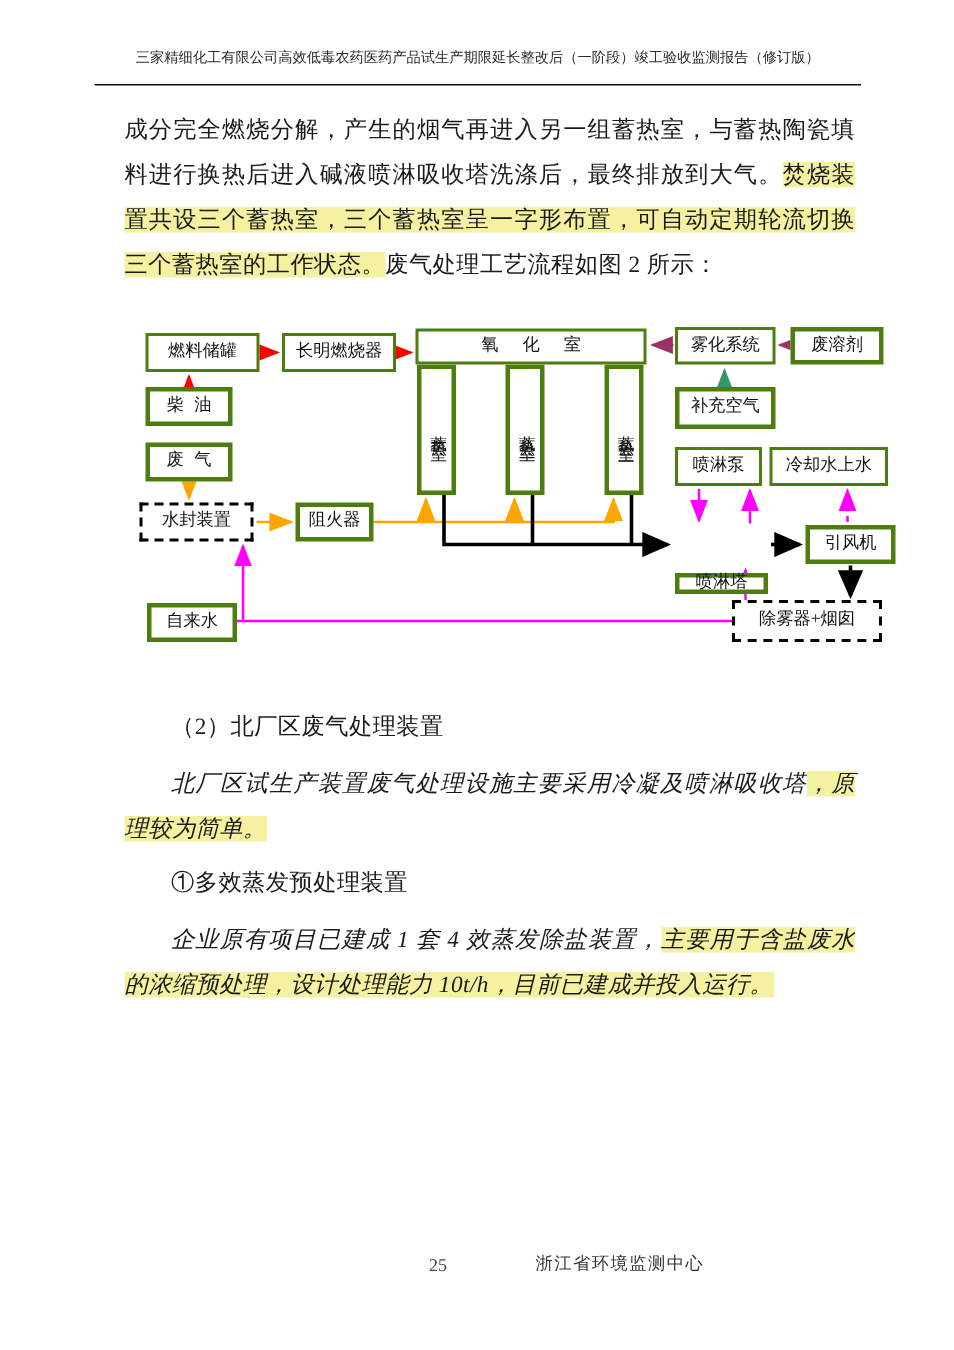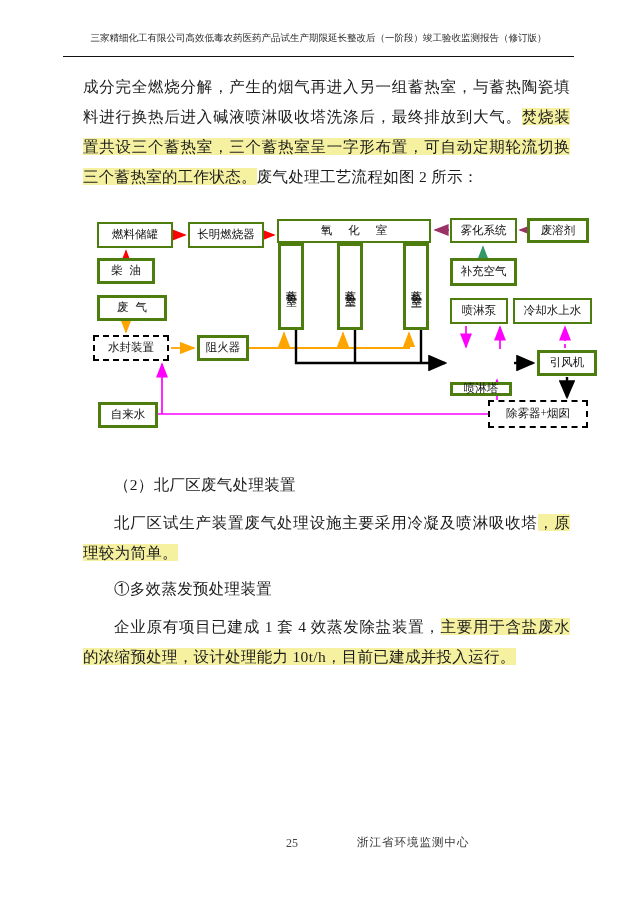--- a/index.html
+++ b/index.html
@@ -9,21 +9,21 @@
   .hdr{position:absolute;left:63px;top:32px;width:511px;text-align:center;
        font-size:9.5px;color:#2a2a2a;white-space:nowrap;overflow:hidden;}
   .hdr-rule{position:absolute;left:63px;top:56px;width:511px;height:0;border-top:1.6px solid #111;}
   
   .bt{position:absolute;left:83px;width:487px;font-size:15.5px;line-height:30px;
       text-align:justify;letter-spacing:0.3px;}
   .bt1{top:72px;}
   .bt2{top:470px;}
   .bt p{margin:0;}
   .bt2 p.head{margin:6px 0 0;text-indent:2em;}
-  .bt2 p.para{margin:8px 0 0;text-indent:2em;}
+  .bt2 p.para{margin:8px 0 0;text-indent:2em;font-style:italic;}
   .bt2 p:first-child{margin-top:0;}
   .hl{background:#f5f1a0;}
   
   .caption{position:absolute;left:0;top:437px;width:636px;text-align:center;
            font-weight:bold;font-size:15px;line-height:22px;}
   .caption .fig-label{margin-right:38px;}
   
   .dbox{position:absolute;box-sizing:border-box;border:3px solid #4d7c0f;background:#fff;
         display:flex;align-items:center;justify-content:center;
         font-size:11.5px;line-height:1;color:#111;}
@@ -114,21 +114,21 @@
       </g>
     </svg>
 
     <div class="dbox b2" style="left:97px;top:222px;width:76px;height:26px;">燃料储罐</div>
     <div class="dbox b2" style="left:188px;top:222px;width:76px;height:26px;">长明燃烧器</div>
     <div class="dbox b2 sp-lg" style="left:277px;top:219px;width:154px;height:24px;">氧化室</div>
     <div class="dbox vert" style="left:278px;top:243px;width:26px;height:87px;">蓄热室一</div>
     <div class="dbox vert" style="left:337px;top:243px;width:26px;height:87px;">蓄热室二</div>
     <div class="dbox vert" style="left:403px;top:243px;width:26px;height:87px;">蓄热室三</div>
     <div class="dbox sp-sm" style="left:97px;top:258px;width:58px;height:26px;">柴油</div>
-    <div class="dbox sp-sm" style="left:97px;top:295px;width:70px;height:26px;">废气</div>
+    <div class="dbox sp-sm" style="left:97px;top:295px;width:58px;height:26px;">废气</div>
     <div class="dbox b2" style="left:450px;top:218px;width:67px;height:25px;">雾化系统</div>
     <div class="dbox" style="left:527px;top:218px;width:62px;height:25px;">废溶剂</div>
     <div class="dbox" style="left:450px;top:258px;width:67px;height:28px;">补充空气</div>
     <div class="dbox b2" style="left:450px;top:298px;width:58px;height:26px;text-align:right;">喷淋泵</div>
     <div class="dbox b2" style="left:513px;top:298px;width:79px;height:26px;">冷却水上水</div>
     <div class="dbox dashed" style="left:93px;top:335px;width:76px;height:26px;">水封装置</div>
     <div class="dbox" style="left:197px;top:335px;width:52px;height:26px;">阻火器</div>
     <div class="dbox" style="left:98px;top:402px;width:60px;height:26px;">自来水</div>
     <div class="dbox" style="left:450px;top:350px;width:62px;height:14px;margin-top:32px;">喷淋塔</div>
     <div class="dbox" style="left:537px;top:350px;width:60px;height:26px;">引风机</div>

